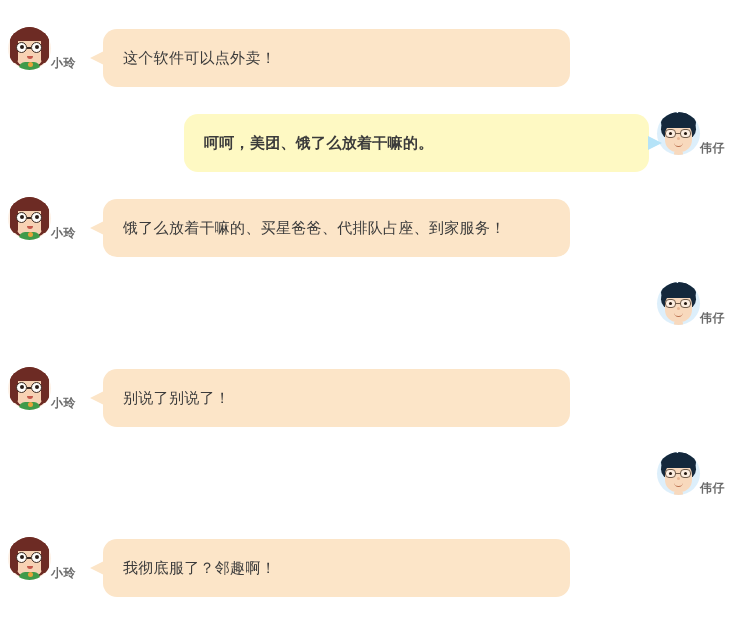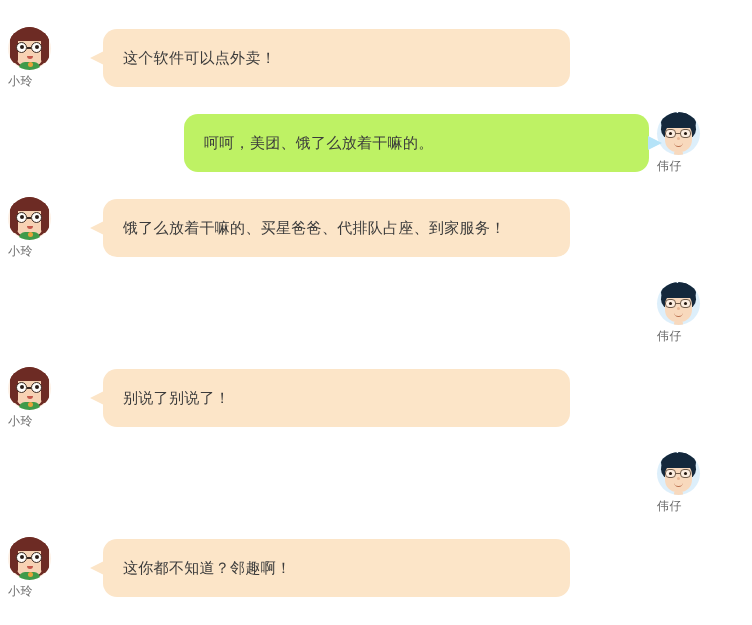--- a/index.html
+++ b/index.html
@@ -27,23 +27,23 @@
     width: 752px;
     height: 76px;
     display: flex;
     align-items: flex-start;
   }
 
   
   .avatar-block {
     width: 86px;
     display: flex;
-    flex-direction: column;
-    align-items: flex-start;
+    align-items: flex-end;
     flex: 0 0 86px;
+    font-weight: bold;
   }
   .avatar {
     width: 43px;
     height: 43px;
     border-radius: 50%;
     position: relative;
     overflow: hidden;
     flex: 0 0 auto;
   }
   .nickname {
@@ -246,22 +246,23 @@
     position: absolute;
     left: -13px;
     top: 22px;
     width: 0; height: 0;
     border-style: solid;
     border-width: 7px 14px 7px 0;
     border-color: transparent #fce5c8 transparent transparent;
   }
 
   .bubble-right {
-    background: #bef264;
+    background: #fef9c3;
     width: 465px;
+    font-weight: bold;
   }
   .bubble-right::after {
     content: "";
     position: absolute;
     right: -13px;
     top: 22px;
     width: 0; height: 0;
     border-style: solid;
     border-width: 7px 0 7px 14px;
     border-color: transparent transparent transparent #b5e3f8;
@@ -431,16 +432,16 @@
           <div class="bridge"></div>
           <div class="pupil pupil-l"></div>
           <div class="pupil pupil-r"></div>
           <div class="mouth"></div>
           <div class="collar"></div>
           <div class="collar-btn"></div>
         </div>
         <div class="nickname">小玲</div>
       </div>
       <div class="bubble-wrap">
-        <div class="bubble bubble-left">这你都不知道？邻趣啊！</div>
+        <div class="bubble bubble-left">我彻底服了？邻趣啊！</div>
       </div>
     </div>
   </div>
 
 </body></html>

